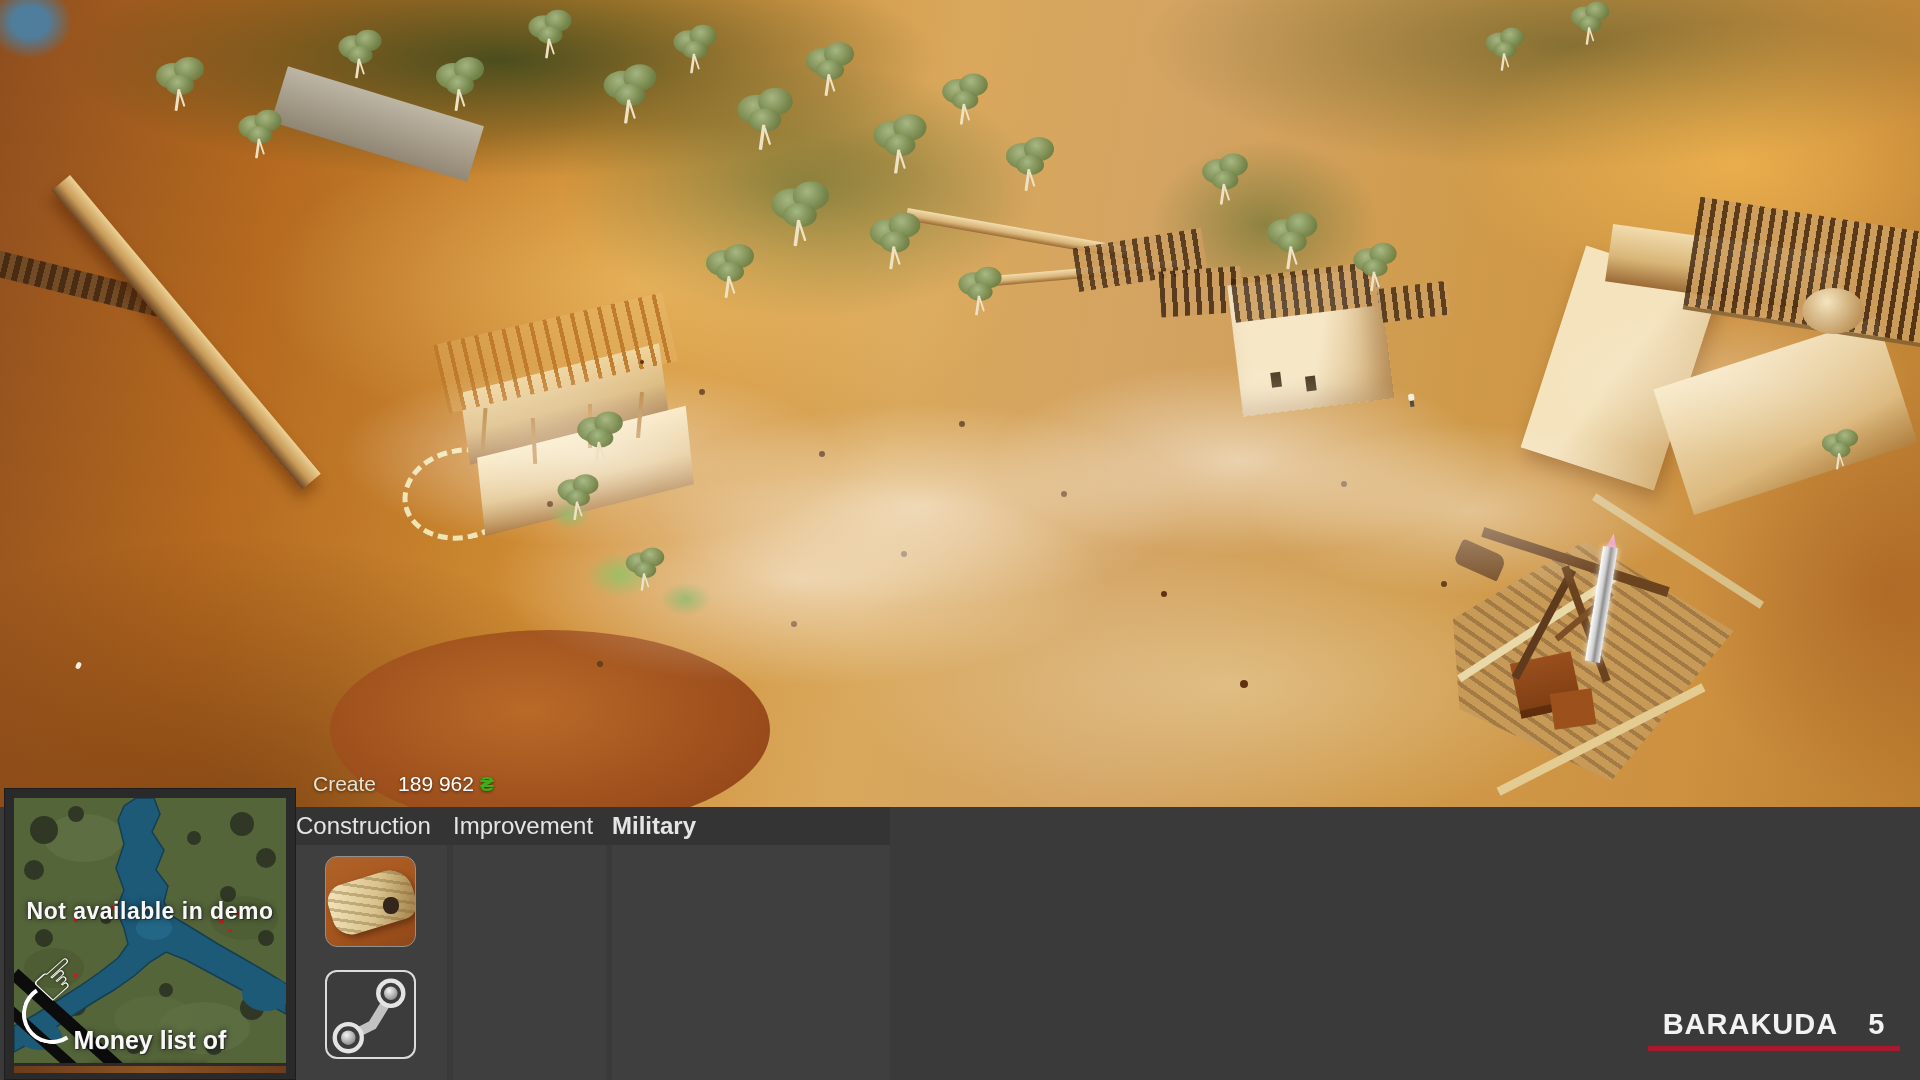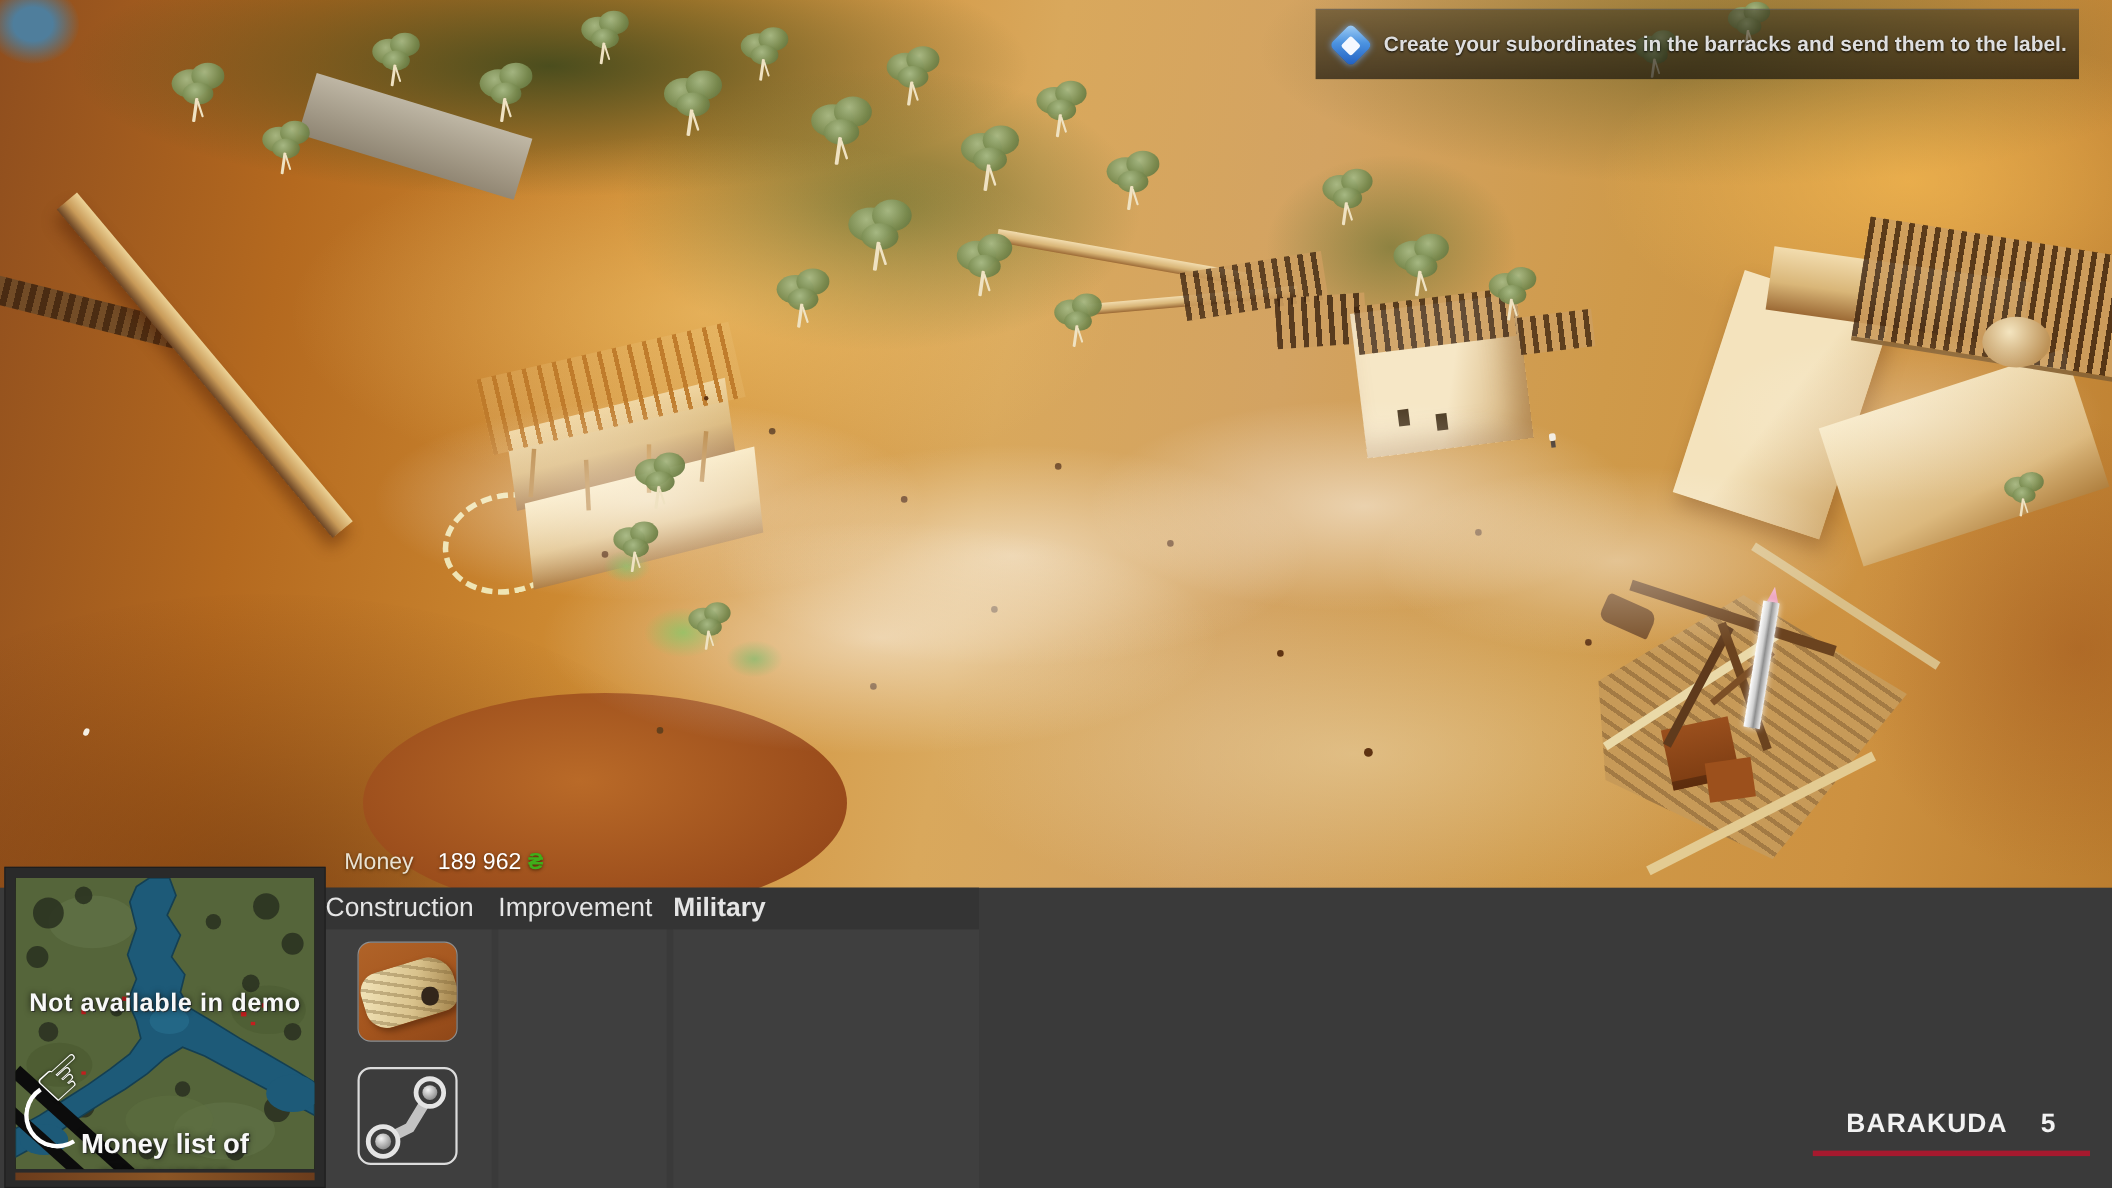--- a/index.html
+++ b/index.html
@@ -30,21 +30,21 @@
   .money .lbl{color:#e9e2d2;}
   .money .val{color:#ffffff;margin-left:22px;}
   .money .cur{font-weight:bold;margin-left:6px;}
   
   .panel{position:absolute;left:0;top:807px;width:1920px;height:273px;background:#3a3a3a;}
   .tabbar{position:absolute;left:296px;top:0;width:594px;height:38px;background:#343434;}
   .tab{position:absolute;top:0;height:38px;line-height:38px;text-align:left;color:#e5e5e5;font-size:24px;cursor:default;}
   .col{position:absolute;top:38px;height:235px;background:#3f3f3f;}
   .slot{position:absolute;left:29px;border-radius:12px;overflow:hidden;box-sizing:border-box;}
   .player{position:absolute;left:1648px;top:201px;width:252px;display:flex;justify-content:center;gap:30px;
-          font-size:24px;font-weight:bold;color:#f2f2f2;letter-spacing:1px;}
+          font-size:29px;font-weight:bold;color:#f2f2f2;letter-spacing:1px;}
   .player-line{position:absolute;left:1648px;top:239px;width:252px;height:5px;}
   
   .mm-frame{position:absolute;left:4px;top:788px;width:292px;height:292px;background:#2a2a2a;border:1px solid #1d1d1d;box-sizing:border-box;}
   .mm-map{position:absolute;left:9px;top:9px;width:272px;height:265px;overflow:hidden;box-shadow:inset 0 0 18px rgba(0,0,0,.55);}
   .mm-overlay{position:absolute;left:0;right:0;text-align:center;color:#f8f8f8;font-weight:bold;
               text-shadow:1px 1px 0 rgba(40,40,40,.8),0 0 6px rgba(0,0,0,.7);}
   .mm-strip{position:absolute;left:9px;top:277px;width:272px;height:7px;background:linear-gradient(90deg,#6b3c1c,#8a5525,#6b3c1c);}
 </style>
 </head>
 <body>
@@ -305,29 +305,23 @@
       </div>
       <div class="tree" style="left: 1810px; top: 420px; transform: scale(0.75);">
         <span class="cnp" style="left:6px;top:8px;width:34px;height:26px;"></span>
         <span class="cnp" style="left:24px;top:2px;width:30px;height:24px;"></span>
         <span class="cnp" style="left:16px;top:20px;width:28px;height:20px;"></span>
         <span class="trk" style="left:26px;top:34px;width:3px;height:22px;transform:rotate(8deg);"></span>
         <span class="trk" style="left:31px;top:36px;width:2px;height:16px;transform:rotate(-18deg);"></span>
       </div>
     </div>
 
-  <div class="banner">
-    <span class="diamond-outer">
-      <span class="diamond-inner"></span>
-    </span>
-    <span class="banner-text">Create your subordinates in the barracks and send them to the label.</span>
-  </div>
 
   <div class="money">
-    <span class="lbl">Money</span><span class="val">189 962</span><span class="cur" id="cur-symbol" style="color: rgb(63, 174, 26);">₴</span>
+    <span class="lbl">Create</span><span class="val">189 962</span><span class="cur" id="cur-symbol" style="color: rgb(63, 174, 26);">₴</span>
   </div>
 
   <div class="panel">
     <div class="tabbar">
       <div class="tab" style="left:0;width:151px;">Construction</div>
       <div class="tab" style="left:157px;width:153px;">Improvement</div>
       <div class="tab" style="left:316px;width:278px;font-weight:bold;">Military</div>
     </div>
 
     <div class="col" style="left:296px;width:151px;">

